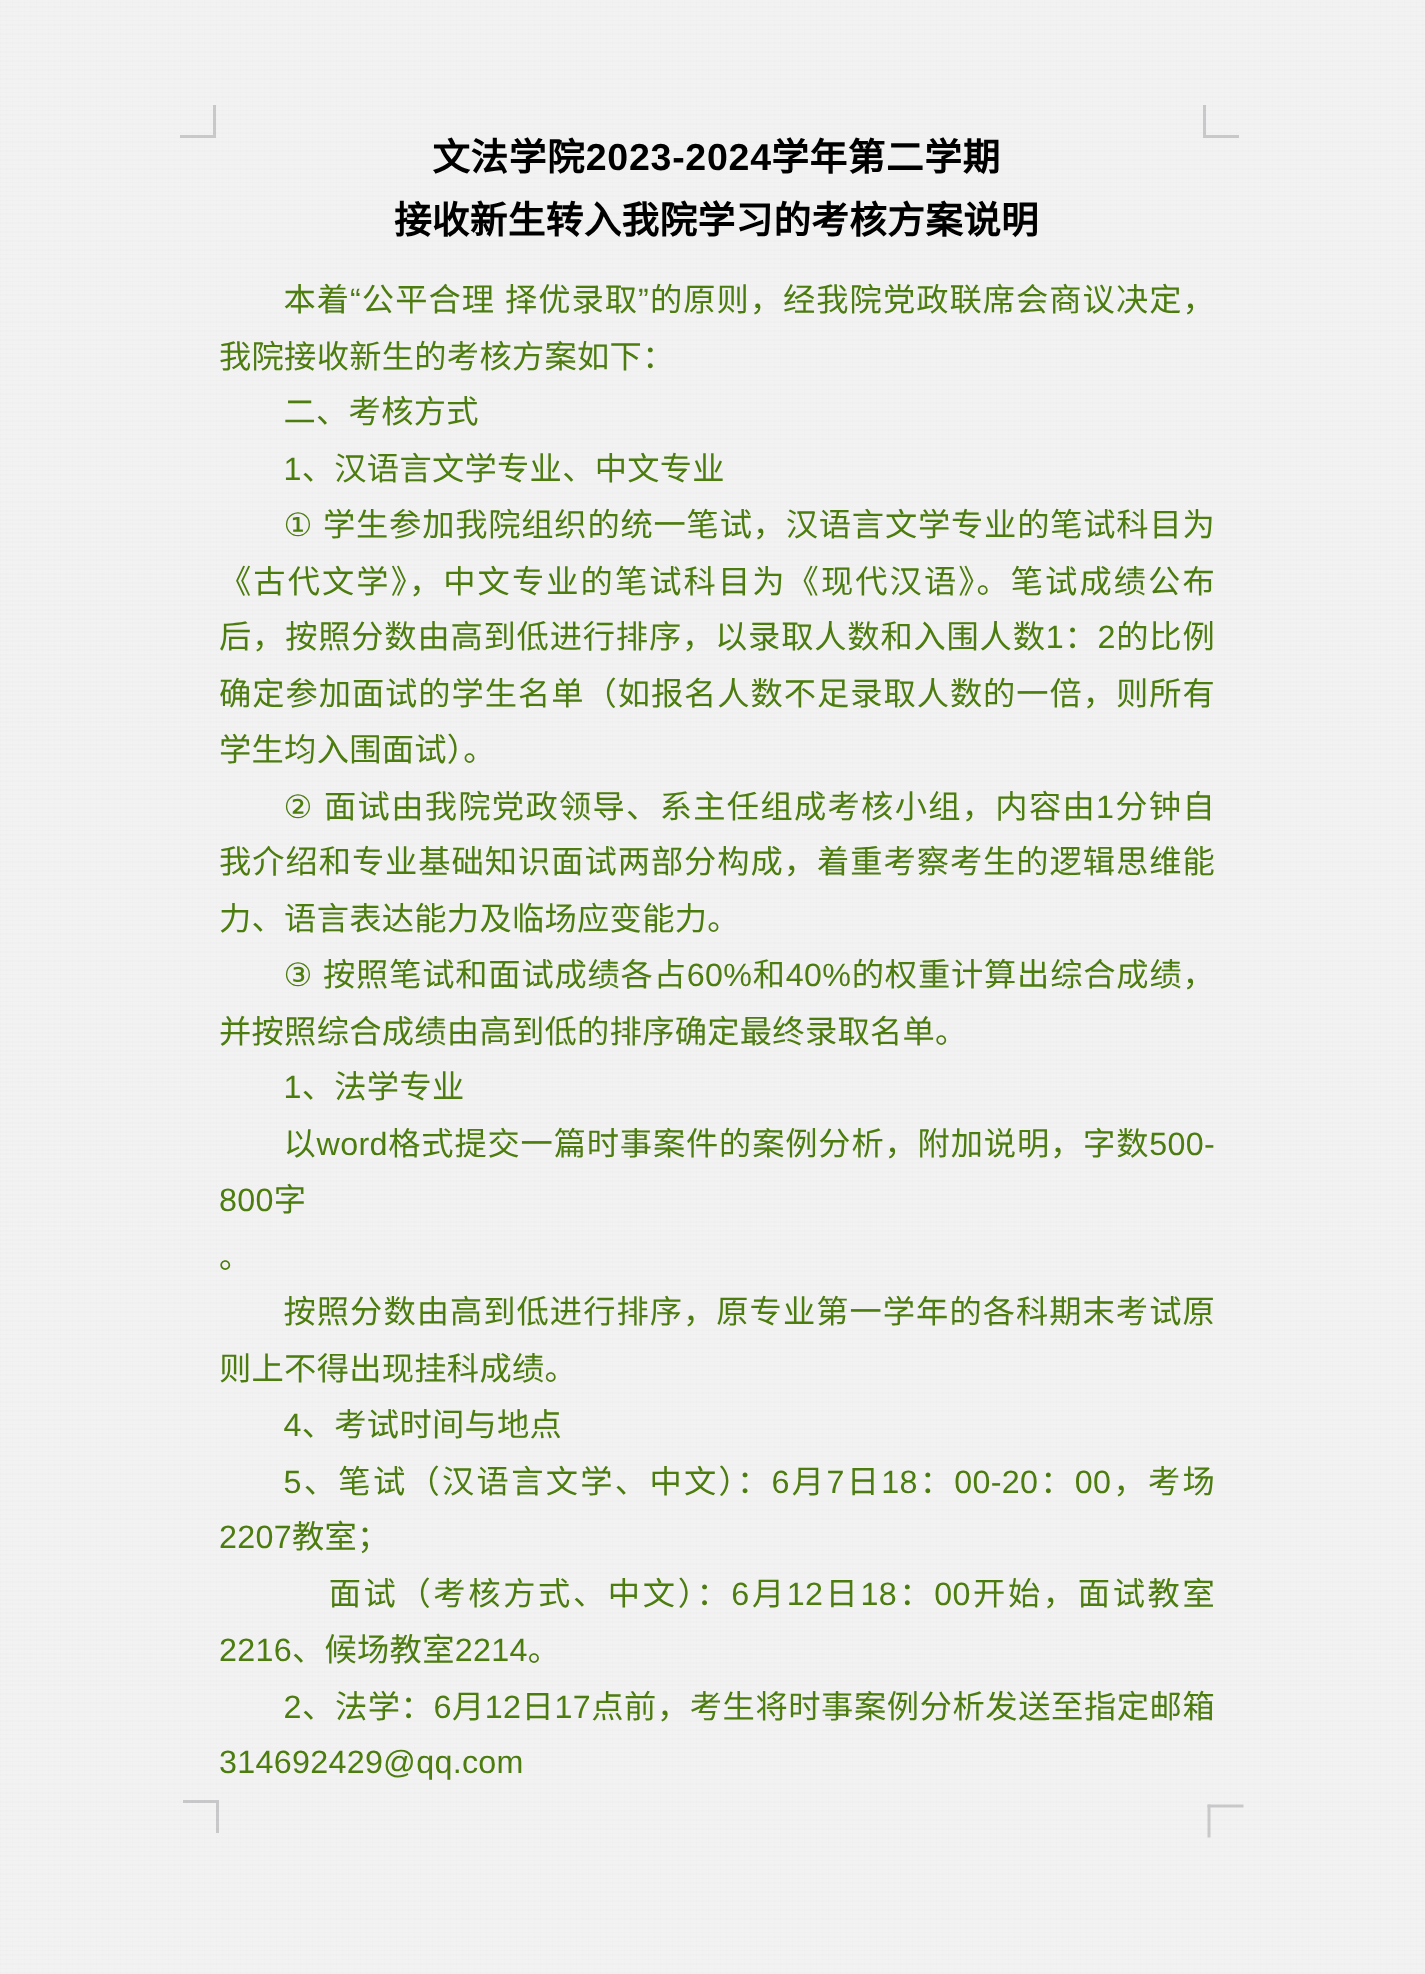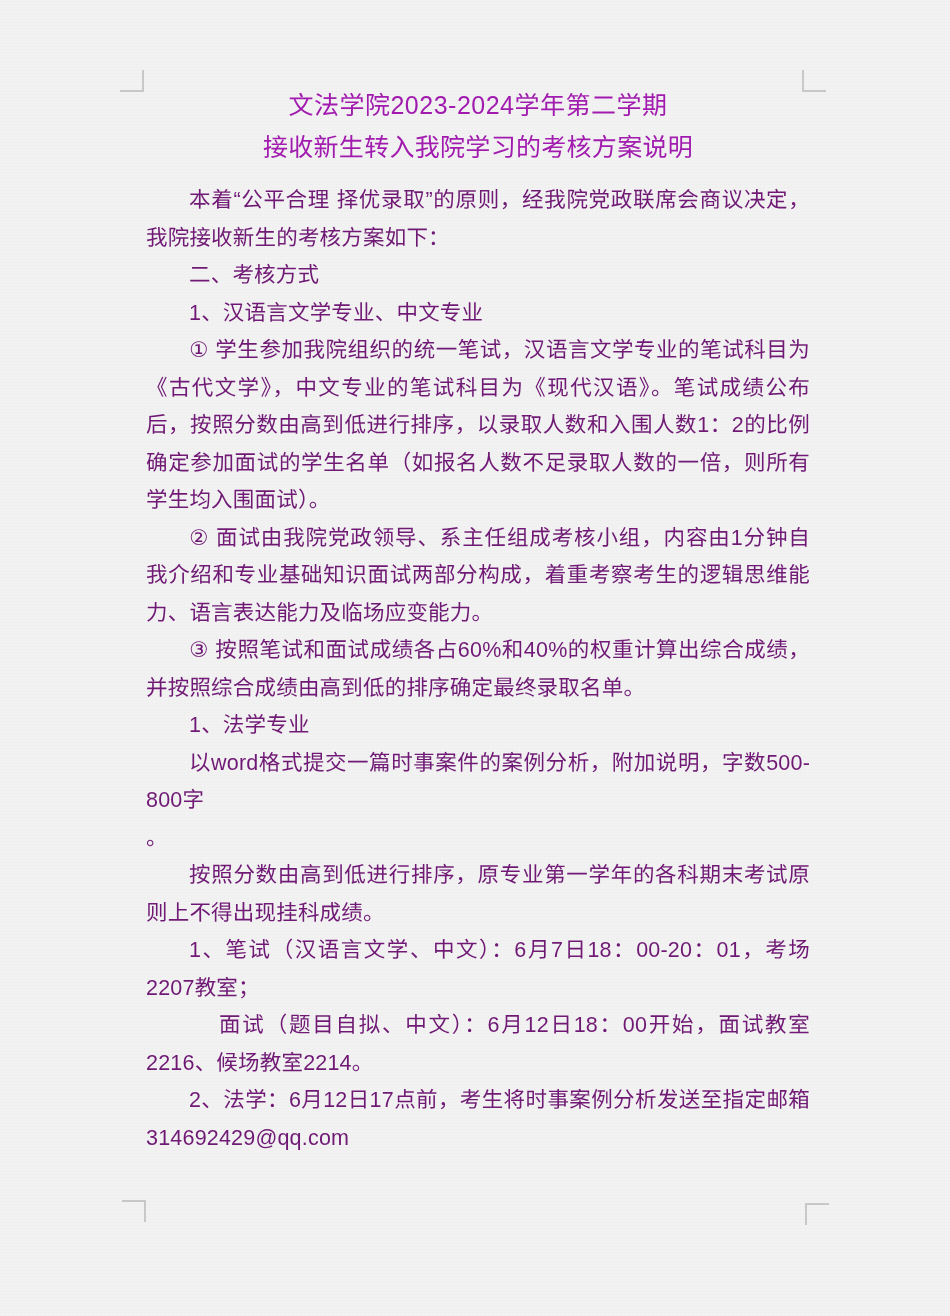--- a/index.html
+++ b/index.html
@@ -75,38 +75,38 @@
     left: 146px;
     top: 84px;
     width: 664px;
     z-index: 4;
   }
 
   .title-block { text-align: center; }
 
   .title-line {
     font-size: 25px;
-    font-weight: normal;
+    font-weight: bold;
     letter-spacing: 0.5px;
     line-height: 42px;
-    color: #a21caf;
+    color: #000000;
     white-space: nowrap;
   }
   .title-line.second { letter-spacing: 0.3px; }
 
   .body-block { margin-top: 14px; }
 
   p.para {
     margin: 0;
     font-size: 21.5px;
     line-height: 37.5px;
     text-align: justify;
     text-justify: inter-ideograph;
     letter-spacing: 0.2px;
-    color: #701a75;
+    color: #4d7c0f;
   }
 
   
   p.indent { text-indent: 2em; }
   p.noindent { text-indent: 0; }
   
   p.subindent { text-indent: 3.4em; }
 </style>
 </head>
 <body>
@@ -154,23 +154,24 @@
 
       <p class="para indent">1、法学专业</p>
 
       <p class="para indent">以word格式提交一篇时事案件的案例分析，附加说明，字数500-800字</p>
 
       <p class="para noindent">。</p>
 
 
       <p class="para indent">按照分数由高到低进行排序，原专业第一学年的各科期末考试原则上不得出现挂科成绩。</p>
 
+      <p class="para indent">4、考试时间与地点</p>
 
-      <p class="para indent">1、笔试（汉语言文学、中文）：6月7日18：00-20：01，考场2207教室；</p>
+      <p class="para indent">5、笔试（汉语言文学、中文）：6月7日18：00-20：00，考场2207教室；</p>
 
-      <p class="para subindent">面试（题目自拟、中文）：6月12日18：00开始，面试教室2216、候场教室2214。</p>
+      <p class="para subindent">面试（考核方式、中文）：6月12日18：00开始，面试教室2216、候场教室2214。</p>
 
       <p class="para indent">2、法学：6月12日17点前，考生将时事案例分析发送至指定邮箱314692429@qq.com</p>
 
     </div>
 
   </div>
 </div>
 
 </body></html>

